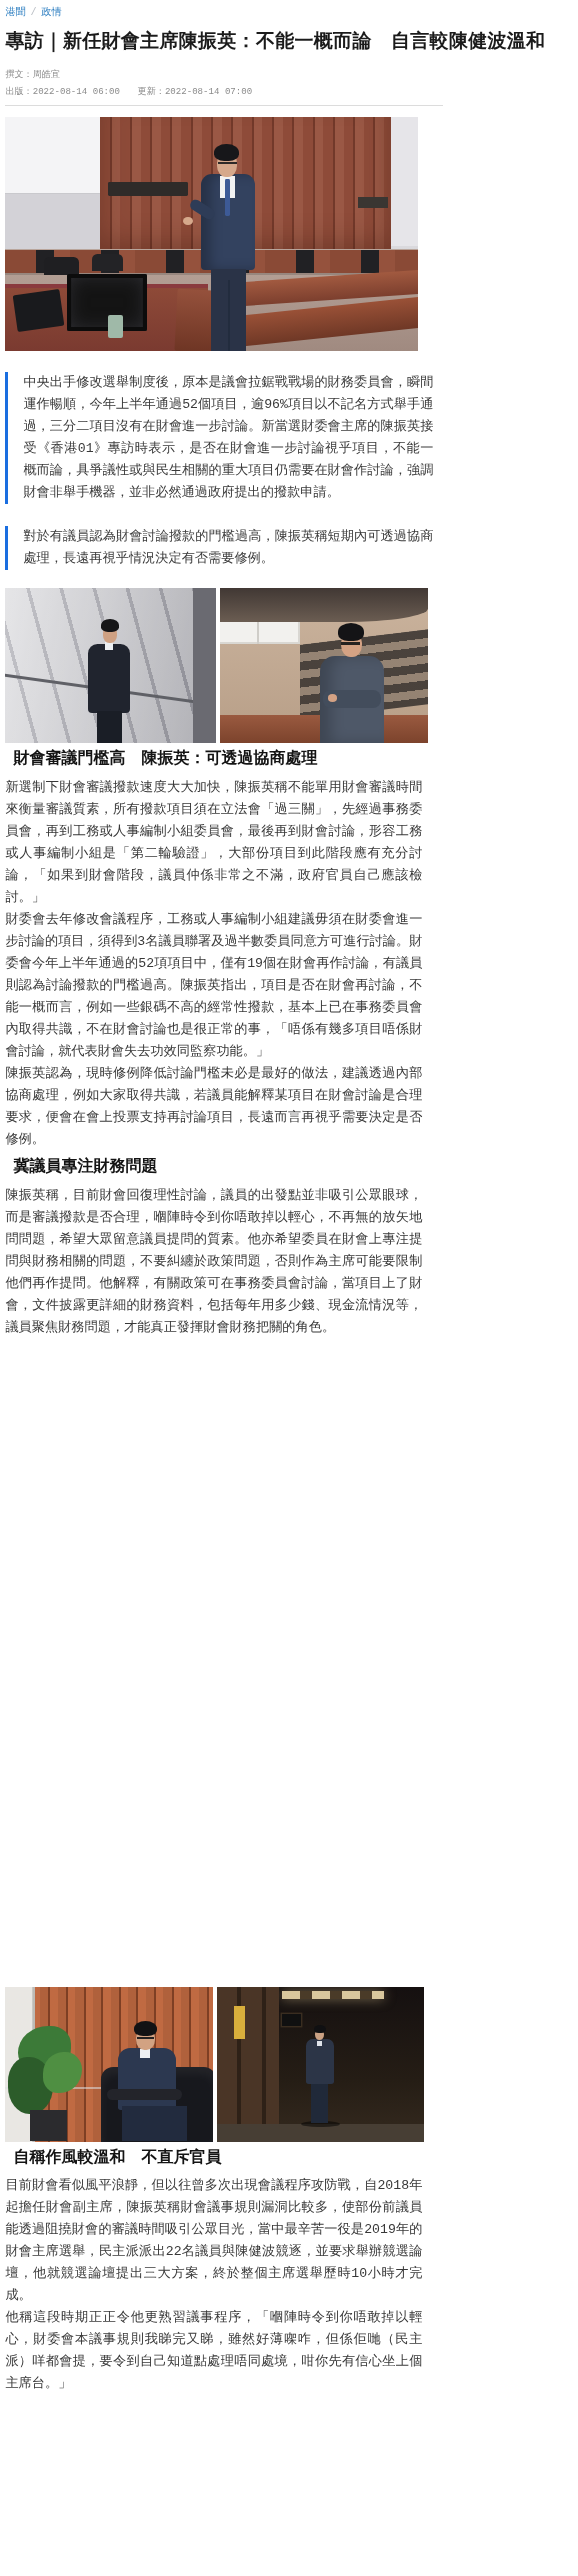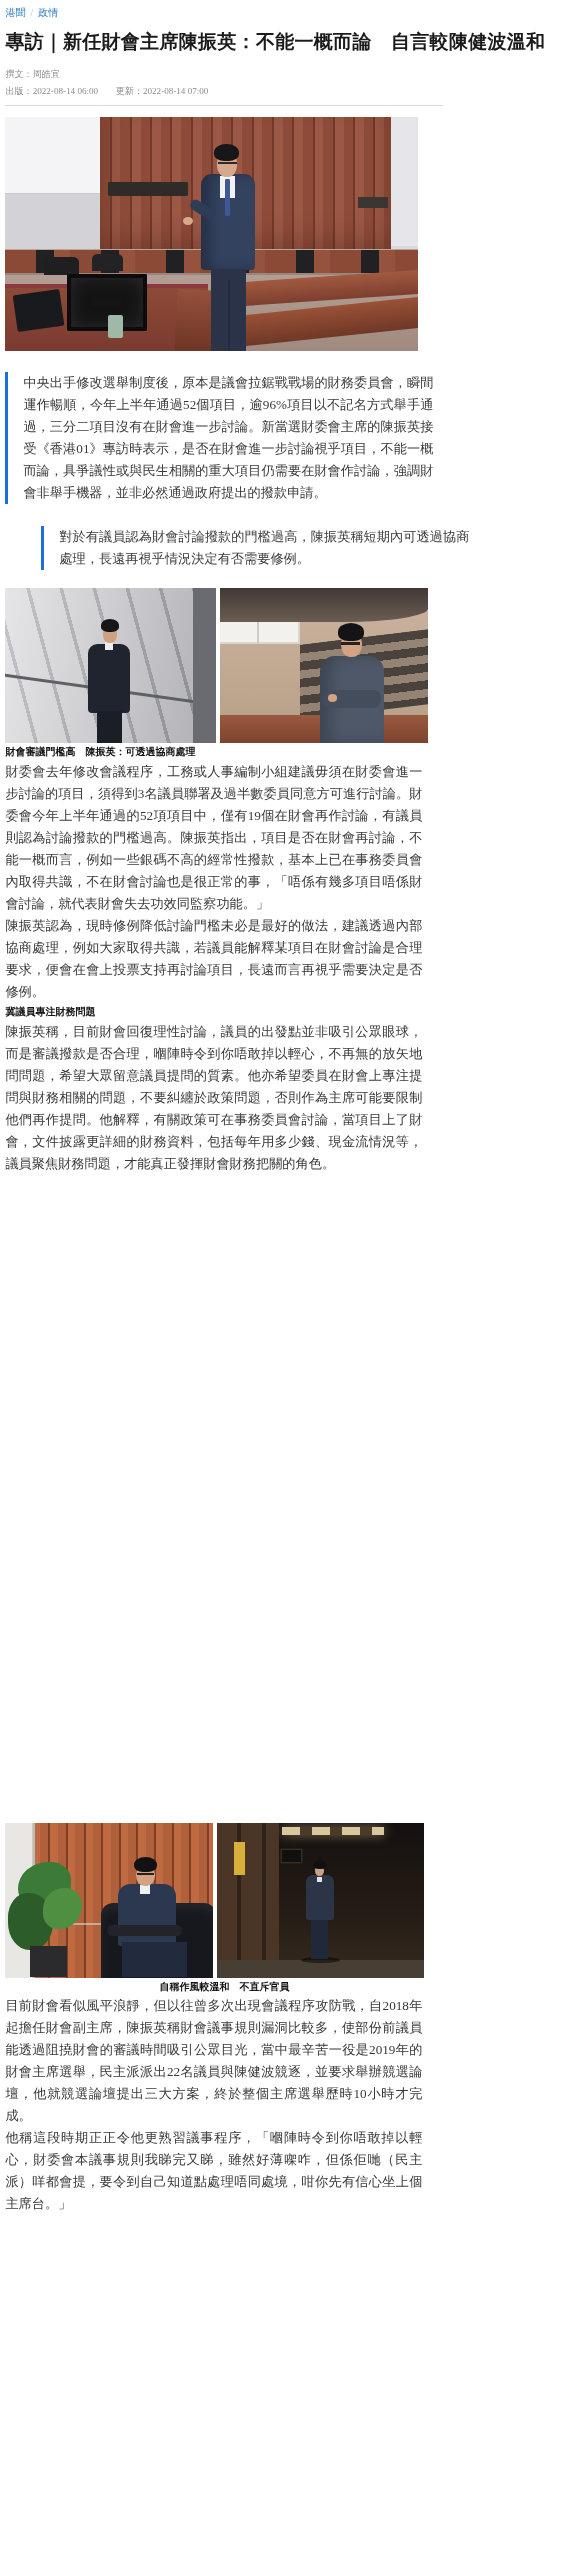--- a/index.html
+++ b/index.html
@@ -1,17 +1,17 @@
 <!DOCTYPE html>
 <html style="font-size:11px"><head>
 <meta charset="utf-8">
 <style>
   html,body{margin:0;padding:0;background:#fff;}
   .page{position:relative;width:579px;height:2576px;background:#fff;overflow:hidden;
-        font-family:Liberation Serif, serif;-webkit-font-smoothing:antialiased;}
+        font-family:Liberation Mono, monospace;-webkit-font-smoothing:antialiased;}
   .content{position:absolute;left:5.4px;top:0;width:438px;}
   .abs{position:absolute;}
 
   
   .top-clip{position:absolute;left:5.4px;top:0;height:2.7px;overflow:hidden;}
 
   .breadcrumb{margin-top:6.8px;font-size:10.2px;line-height:12.2px;color:#9aa0a6;}
   .breadcrumb a{color:#2e7fc1;text-decoration:none;cursor:pointer;}
   .breadcrumb .sep{margin:0 4.7px;color:#b9bec4;}
 
@@ -128,25 +128,25 @@
   .ph-d .face{left:98px;top:42px;width:9.5px;height:11.5px;background:#caa183;border-radius:46%;}
   .ph-d .shirt{left:100px;top:54px;width:5.4px;height:5.4px;background:#dfe3ea;}
   .ph-d .suit{left:89px;top:52px;width:28.5px;height:45px;background:#2c3547;border-radius:6.8px 6.8px 2.7px 2.7px;}
   .ph-d .legs{left:94px;top:97px;width:17.6px;height:39px;background:#202939;}
   .ph-d .shadow{left:84px;top:134px;width:39px;height:6.8px;background:rgba(0,0,0,.5);border-radius:50%;}
 
   
   .lead{margin:0;border-left:3.4px solid #1a6ee0;padding:0 0 0 15px;width:410px;
         font-size:13.2px;line-height:22px;color:#3a3a3a;text-align:justify;}
   .lead.q1{margin-top:20.3px;}
-  .lead.q2{margin-top:22.4px;margin-left:36px;}
-  h2.subhead{margin:0;font-size:10px;line-height:17.6px;font-weight:700;color:#141414;}
+  .lead.q2{margin-top:22.4px;}
+  h2.subhead{margin:8px;font-size:16px;line-height:17.6px;font-weight:700;color:#141414;}
   .sh1{margin-top:30px;}
   .sh2{margin-top:24.4px;}
-  .sh3{margin-top:31px;text-align:center;}
+  .sh3{margin-top:31px;}
   p.body{margin:0;width:417px;font-size:13.2px;line-height:22px;color:#383838;text-align:justify;}
   .pa{margin-top:12.2px;}
   .pb{margin-top:17.6px;}
   .pc{margin-top:20.3px;}
   .pd{margin-top:11px;}
   .pe{margin-top:10.2px;}
   .pf{margin-top:22.4px;}
   .pg{margin-top:22.4px;}
   .ad-gap{height:648px;}
 </style>
@@ -236,20 +236,21 @@
         <div class="abs suit"></div>
         <div class="abs arms"></div>
         <div class="abs hand"></div>
         <div class="abs face"></div>
         <div class="abs hair"></div>
         <div class="abs glasses"></div>
       </figure>
     </div>
 
     <h2 class="subhead sh1">財會審議門檻高　陳振英：可透過協商處理</h2>
+    <p class="body pa">新選制下財會審議撥款速度大大加快，陳振英稱不能單用財會審議時間來衡量審議質素，所有撥款項目須在立法會「過三關」，先經過事務委員會，再到工務或人事編制小組委員會，最後再到財會討論，形容工務或人事編制小組是「第二輪驗證」，大部份項目到此階段應有充分討論，「如果到財會階段，議員仲係非常之不滿，政府官員自己應該檢討。」</p>
     <p class="body pb">財委會去年修改會議程序，工務或人事編制小組建議毋須在財委會進一步討論的項目，須得到3名議員聯署及過半數委員同意方可進行討論。財委會今年上半年通過的52項項目中，僅有19個在財會再作討論，有議員則認為討論撥款的門檻過高。陳振英指出，項目是否在財會再討論，不能一概而言，例如一些銀碼不高的經常性撥款，基本上已在事務委員會內取得共識，不在財會討論也是很正常的事，「唔係有幾多項目唔係財會討論，就代表財會失去功效同監察功能。」</p>
     <p class="body pc">陳振英認為，現時修例降低討論門檻未必是最好的做法，建議透過內部協商處理，例如大家取得共識，若議員能解釋某項目在財會討論是合理要求，便會在會上投票支持再討論項目，長遠而言再視乎需要決定是否修例。</p>
 
     <h2 class="subhead sh2">冀議員專注財務問題</h2>
     <p class="body pd">陳振英稱，目前財會回復理性討論，議員的出發點並非吸引公眾眼球，而是審議撥款是否合理，嗰陣時令到你唔敢掉以輕心，不再無的放矢地問問題，希望大眾留意議員提問的質素。他亦希望委員在財會上專注提問與財務相關的問題，不要糾纏於政策問題，否則作為主席可能要限制他們再作提問。他解釋，有關政策可在事務委員會討論，當項目上了財會，文件披露更詳細的財務資料，包括每年用多少錢、現金流情況等，議員聚焦財務問題，才能真正發揮財會財務把關的角色。</p>
 
     <div class="ad-gap"></div>
 
     <div class="photo-row row2">
       <figure class="ph ph-c">

